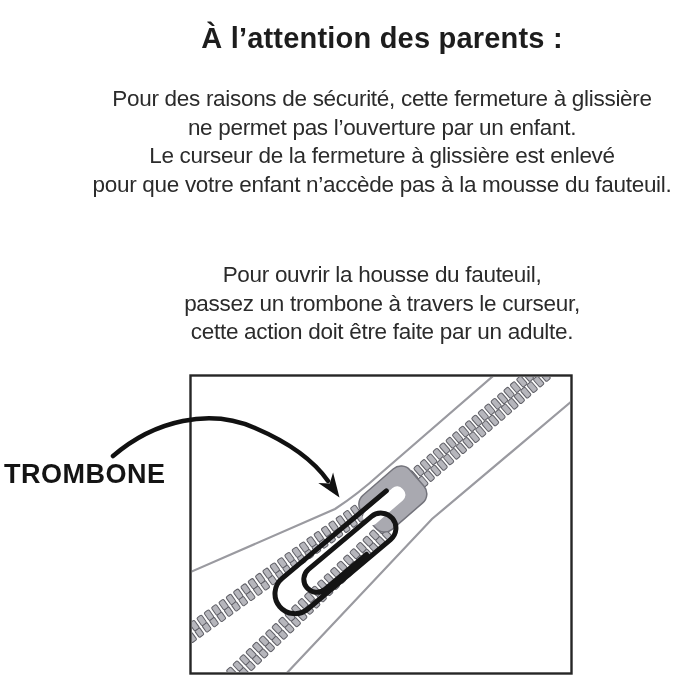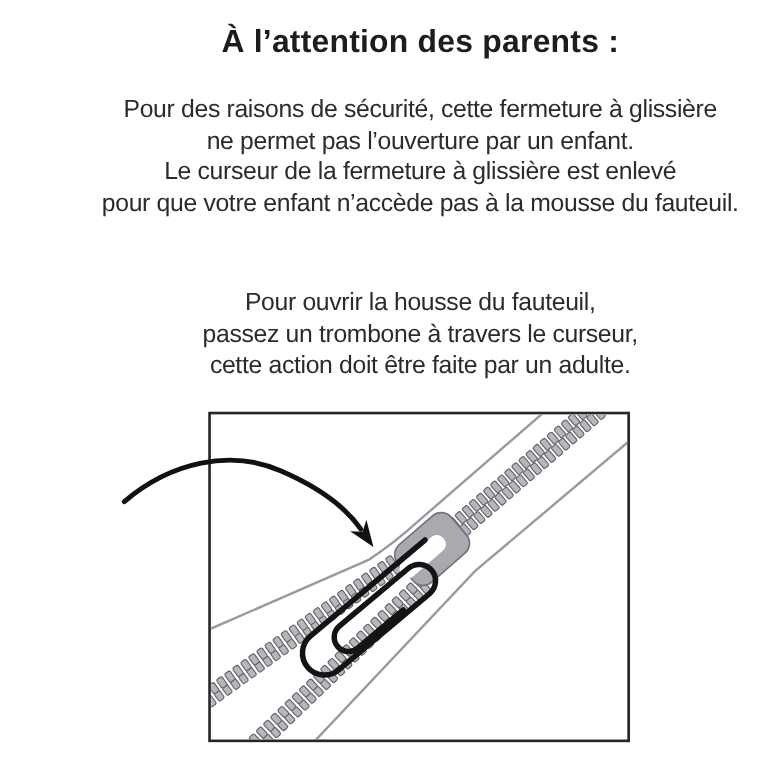--- a/index.html
+++ b/index.html
@@ -33,20 +33,21 @@
     <div class="line">Le curseur de la fermeture à glissière est enlevé</div>
     <div class="line">pour que votre enfant n’accède pas à la mousse du fauteuil.</div>
   </div>
 
   <div class="textcol para p2">
     <div class="line">Pour ouvrir la housse du fauteuil,</div>
     <div class="line">passez un trombone à travers le curseur,</div>
     <div class="line">cette action doit être faite par un adulte.</div>
   </div>
 
+  <div class="trombone">TROMBONE</div>
 
   <svg class="diagram" width="700" height="700" viewBox="0 0 700 700">
     <defs>
       <clipPath id="boxclip">
         <rect x="192" y="377" width="378" height="295"></rect>
       </clipPath>
       <marker id="arrowhead" markerWidth="30" markerHeight="26" refX="4" refY="11" orient="auto" markerUnits="userSpaceOnUse">
         <path d="M0,2 L24,11 L0,20 L7,11 Z" fill="#111111"></path>
       </marker>
     </defs>

